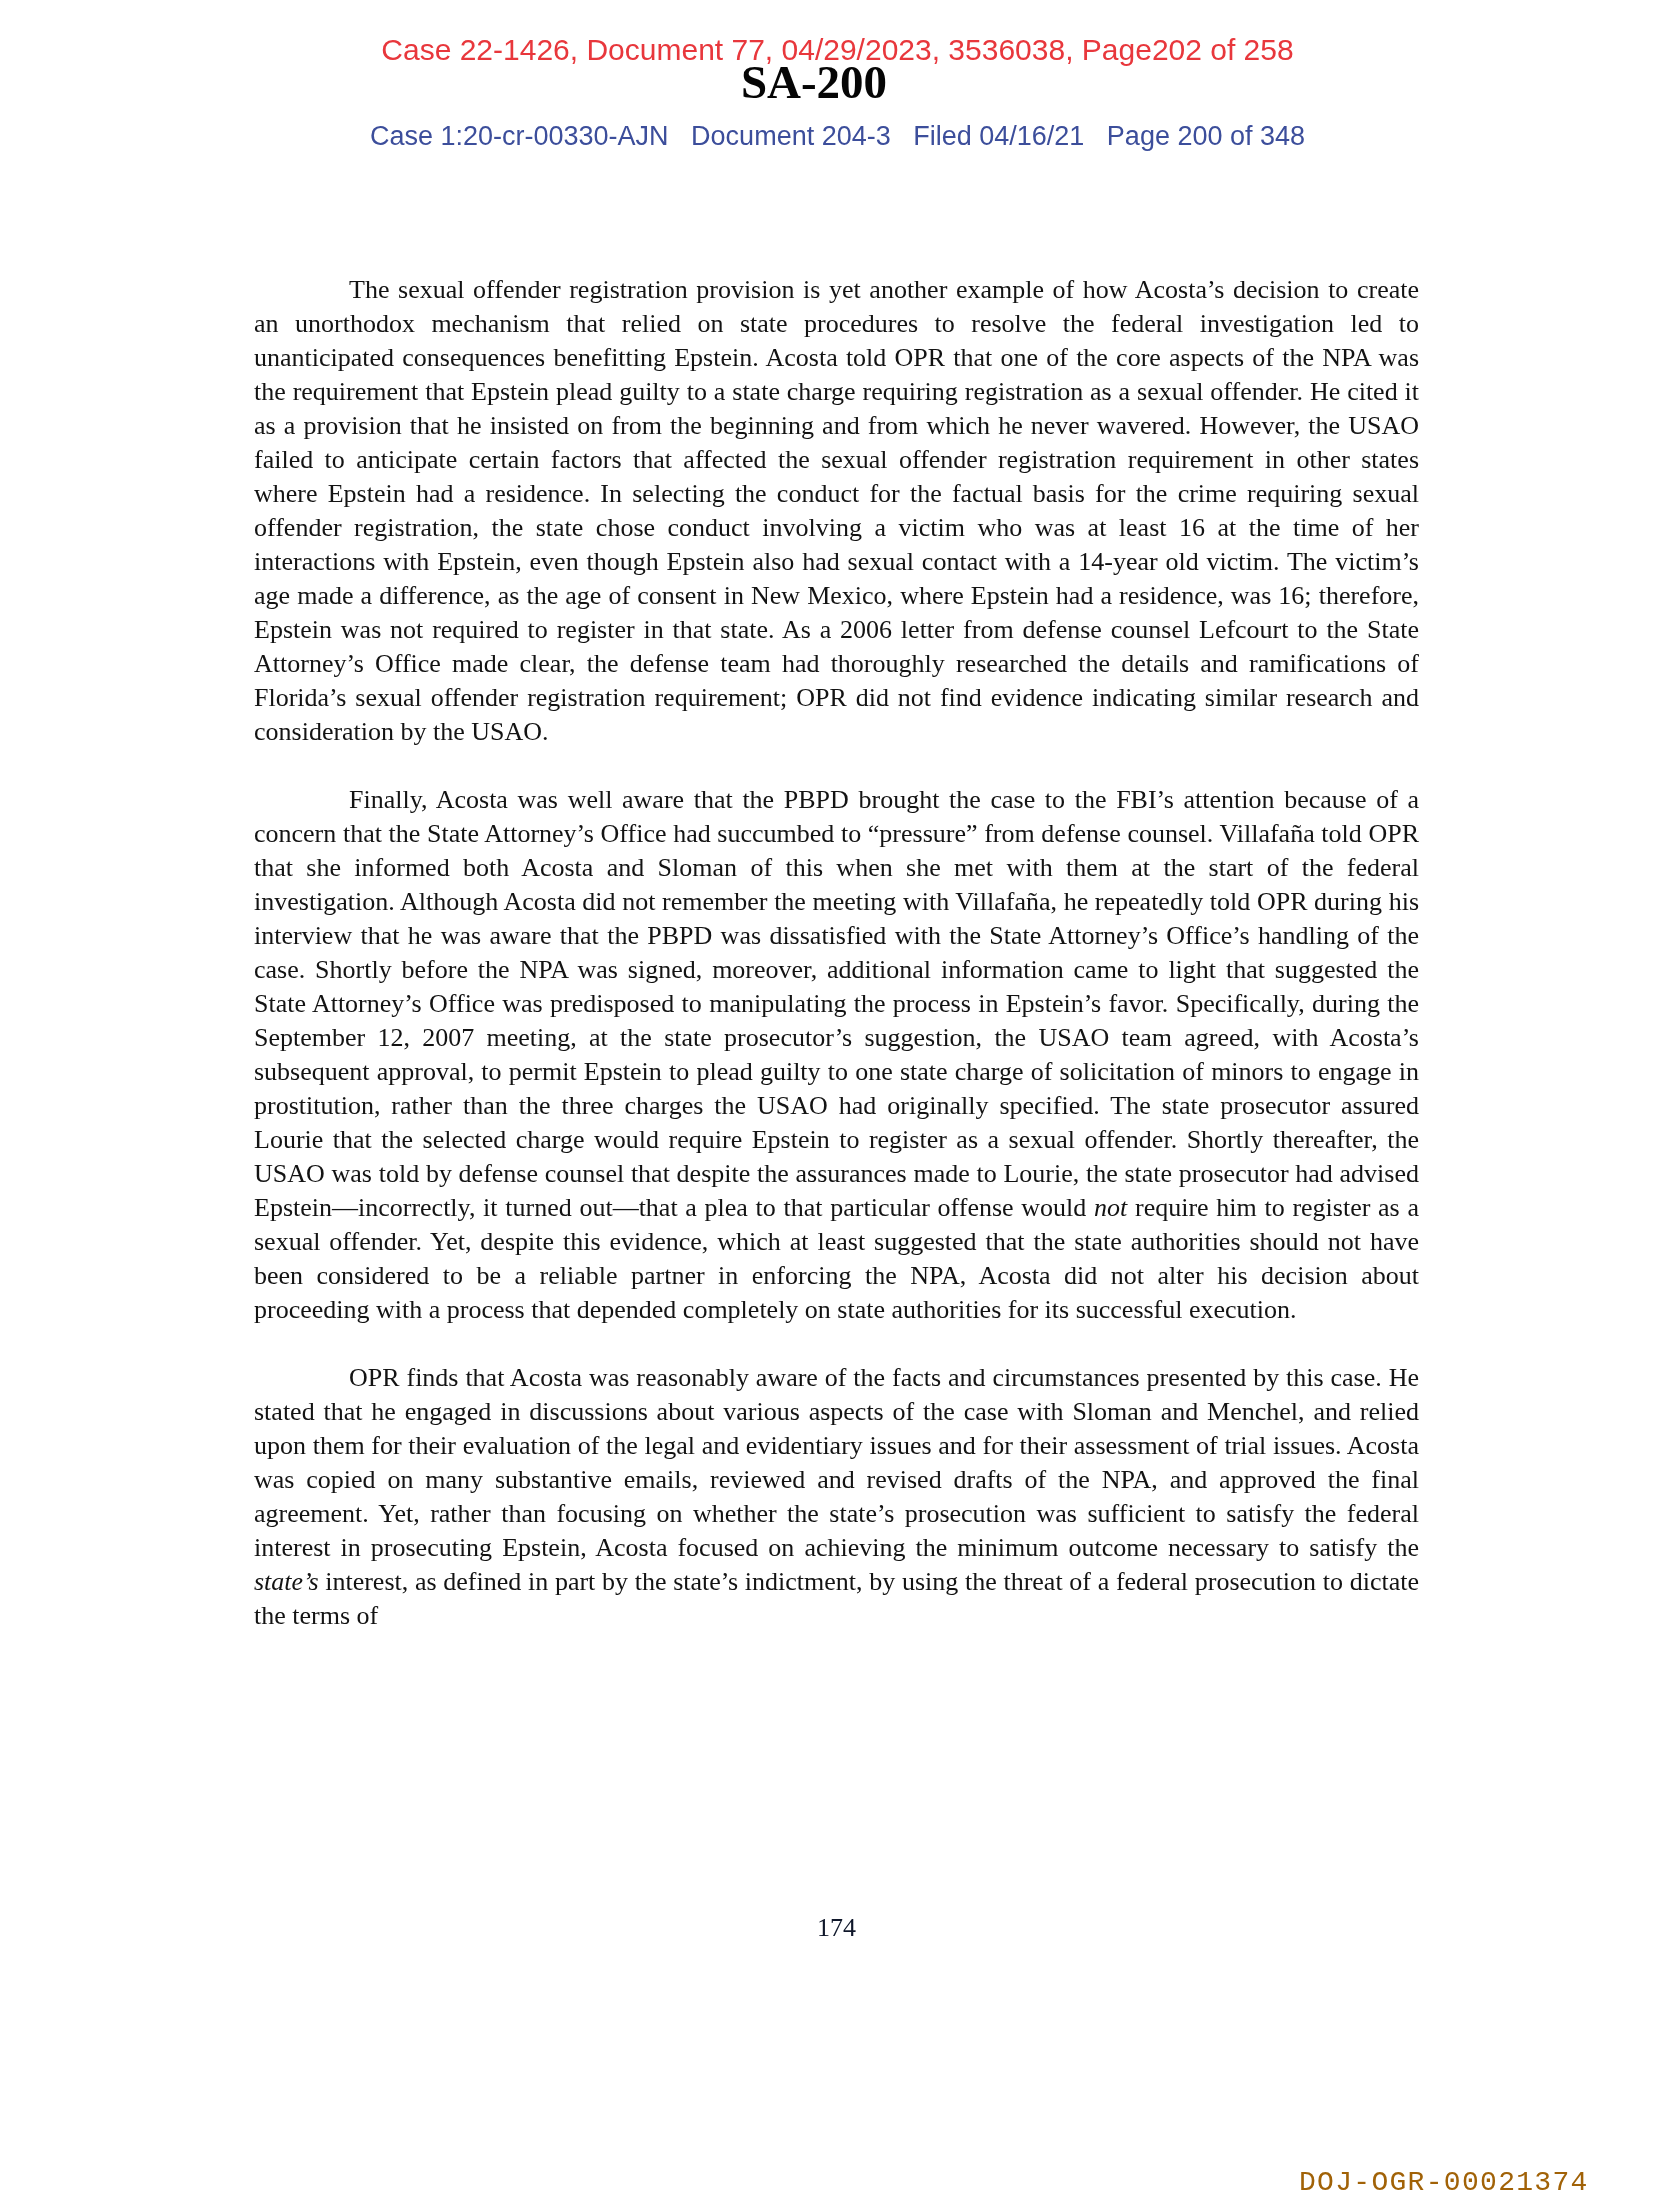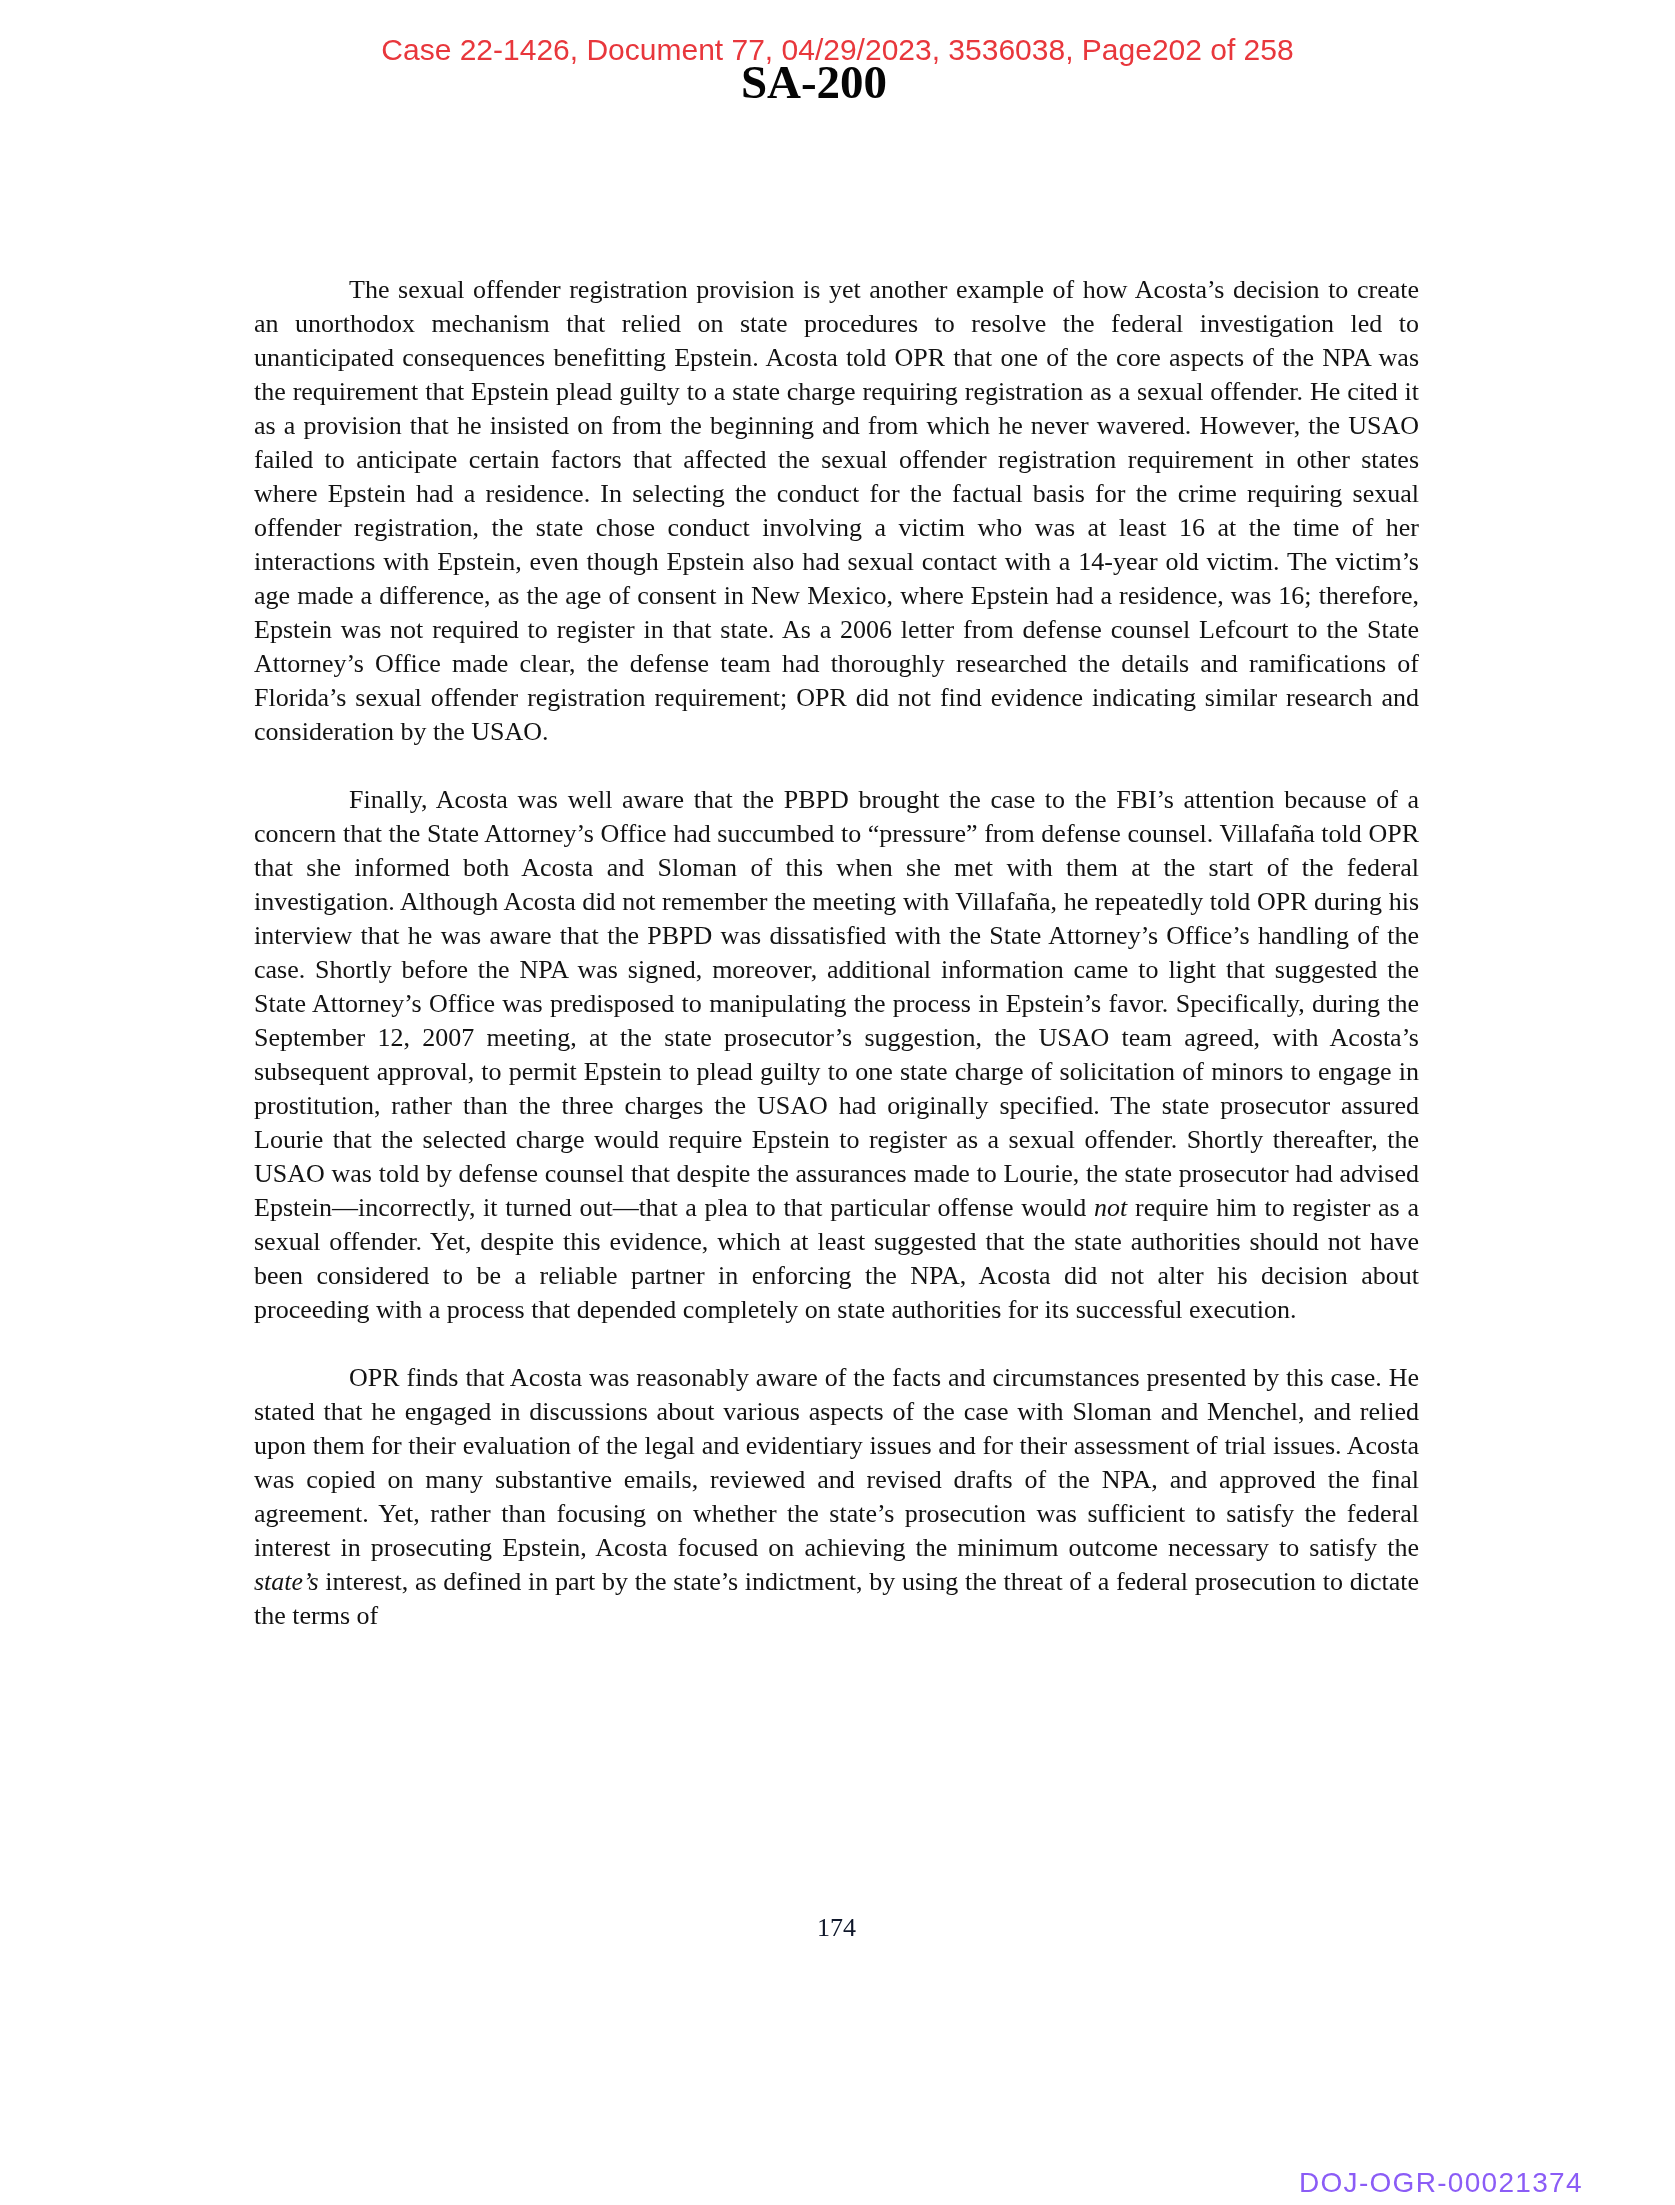--- a/index.html
+++ b/index.html
@@ -74,35 +74,36 @@
     width: 1165px;
     text-align: center;
     font-size: 26px;
     line-height: 30px;
     color: #0f172a;
   }
   .bates-number {
     position: absolute;
     left: 1299px;
     top: 2167px;
-    font-family: Liberation Sans, sans-serif;
+    font-family: Liberation Mono, monospace;
     font-size: 28px;
     line-height: 32px;
-    color: #8b5cf6;
+    color: #a16207;
     letter-spacing: 1.3px;
     white-space: pre;
     text-align: right;
   }
 </style>
 </head>
 <body>
 
 <div class="page">
   <div class="stamp-header">Case 22-1426, Document 77, 04/29/2023, 3536038, Page202 of 258</div>
   <div class="sa-number">SA-200</div>
+  <div class="case-header">Case 1:20-cr-00330-AJN   Document 204-3   Filed 04/16/21   Page 200 of 348</div>
   <div class="body-text">
       <p class="para"><span>The sexual offender registration provision is yet another example of how Acosta’s decision to create an unorthodox mechanism that relied on state procedures to resolve the federal investigation led to unanticipated consequences benefitting Epstein.  Acosta told OPR that one of the core aspects of the NPA was the requirement that Epstein plead guilty to a state charge requiring registration as a sexual offender.  He cited it as a provision that he insisted on from the beginning and from which he never wavered.  However, the USAO failed to anticipate certain factors that affected the sexual offender registration requirement in other states where Epstein had a residence.  In selecting the conduct for the factual basis for the crime requiring sexual offender registration, the state chose conduct involving a victim who was at least 16 at the time of her interactions with Epstein, even though Epstein also had sexual contact with a 14-year old victim.  The victim’s age made a difference, as the age of consent in New Mexico, where Epstein had a residence, was 16; therefore, Epstein was not required to register in that state.  As a 2006 letter from defense counsel Lefcourt to the State Attorney’s Office made clear, the defense team had thoroughly researched the details and ramifications of Florida’s sexual offender registration requirement; OPR did not find evidence indicating similar research and consideration by the USAO.</span></p>
       <p class="para"><span>Finally, Acosta was well aware that the PBPD brought the case to the FBI’s attention because of a concern that the State Attorney’s Office had succumbed to “pressure” from defense counsel.  Villafaña told OPR that she informed both Acosta and Sloman of this when she met with them at the start of the federal investigation.  Although Acosta did not remember the meeting with Villafaña, he repeatedly told OPR during his interview that he was aware that the PBPD was dissatisfied with the State Attorney’s Office’s handling of the case.  Shortly before the NPA was signed, moreover, additional information came to light that suggested the State Attorney’s Office was predisposed to manipulating the process in Epstein’s favor.  Specifically, during the September 12, 2007 meeting, at the state prosecutor’s suggestion, the USAO team agreed, with Acosta’s subsequent approval, to permit Epstein to plead guilty to one state charge of solicitation of minors to engage in prostitution, rather than the three charges the USAO had originally specified.  The state prosecutor assured Lourie that the selected charge would require Epstein to register as a sexual offender.  Shortly thereafter, the USAO was told by defense counsel that despite the assurances made to Lourie, the state prosecutor had advised Epstein—incorrectly, it turned out—that a plea to that particular offense would </span><em>not</em><span> require him to register as a sexual offender.  Yet, despite this evidence, which at least suggested that the state authorities should not have been considered to be a reliable partner in enforcing the NPA, Acosta did not alter his decision about proceeding with a process that depended completely on state authorities for its successful execution.</span></p>
       <p class="para"><span>OPR finds that Acosta was reasonably aware of the facts and circumstances presented by this case.  He stated that he engaged in discussions about various aspects of the case with Sloman and Menchel, and relied upon them for their evaluation of the legal and evidentiary issues and for their assessment of trial issues.  Acosta was copied on many substantive emails, reviewed and revised drafts of the NPA, and approved the final agreement.  Yet, rather than focusing on whether the state’s prosecution was sufficient to satisfy the federal interest in prosecuting Epstein, Acosta focused on achieving the minimum outcome necessary to satisfy the </span><em>state’s</em><span> interest, as defined in part by the state’s indictment, by using the threat of a federal prosecution to dictate the terms of</span></p>
     </div>
   <div class="page-number">174</div>
   <div class="bates-number">DOJ-OGR-00021374</div>
 </div>
 
 

